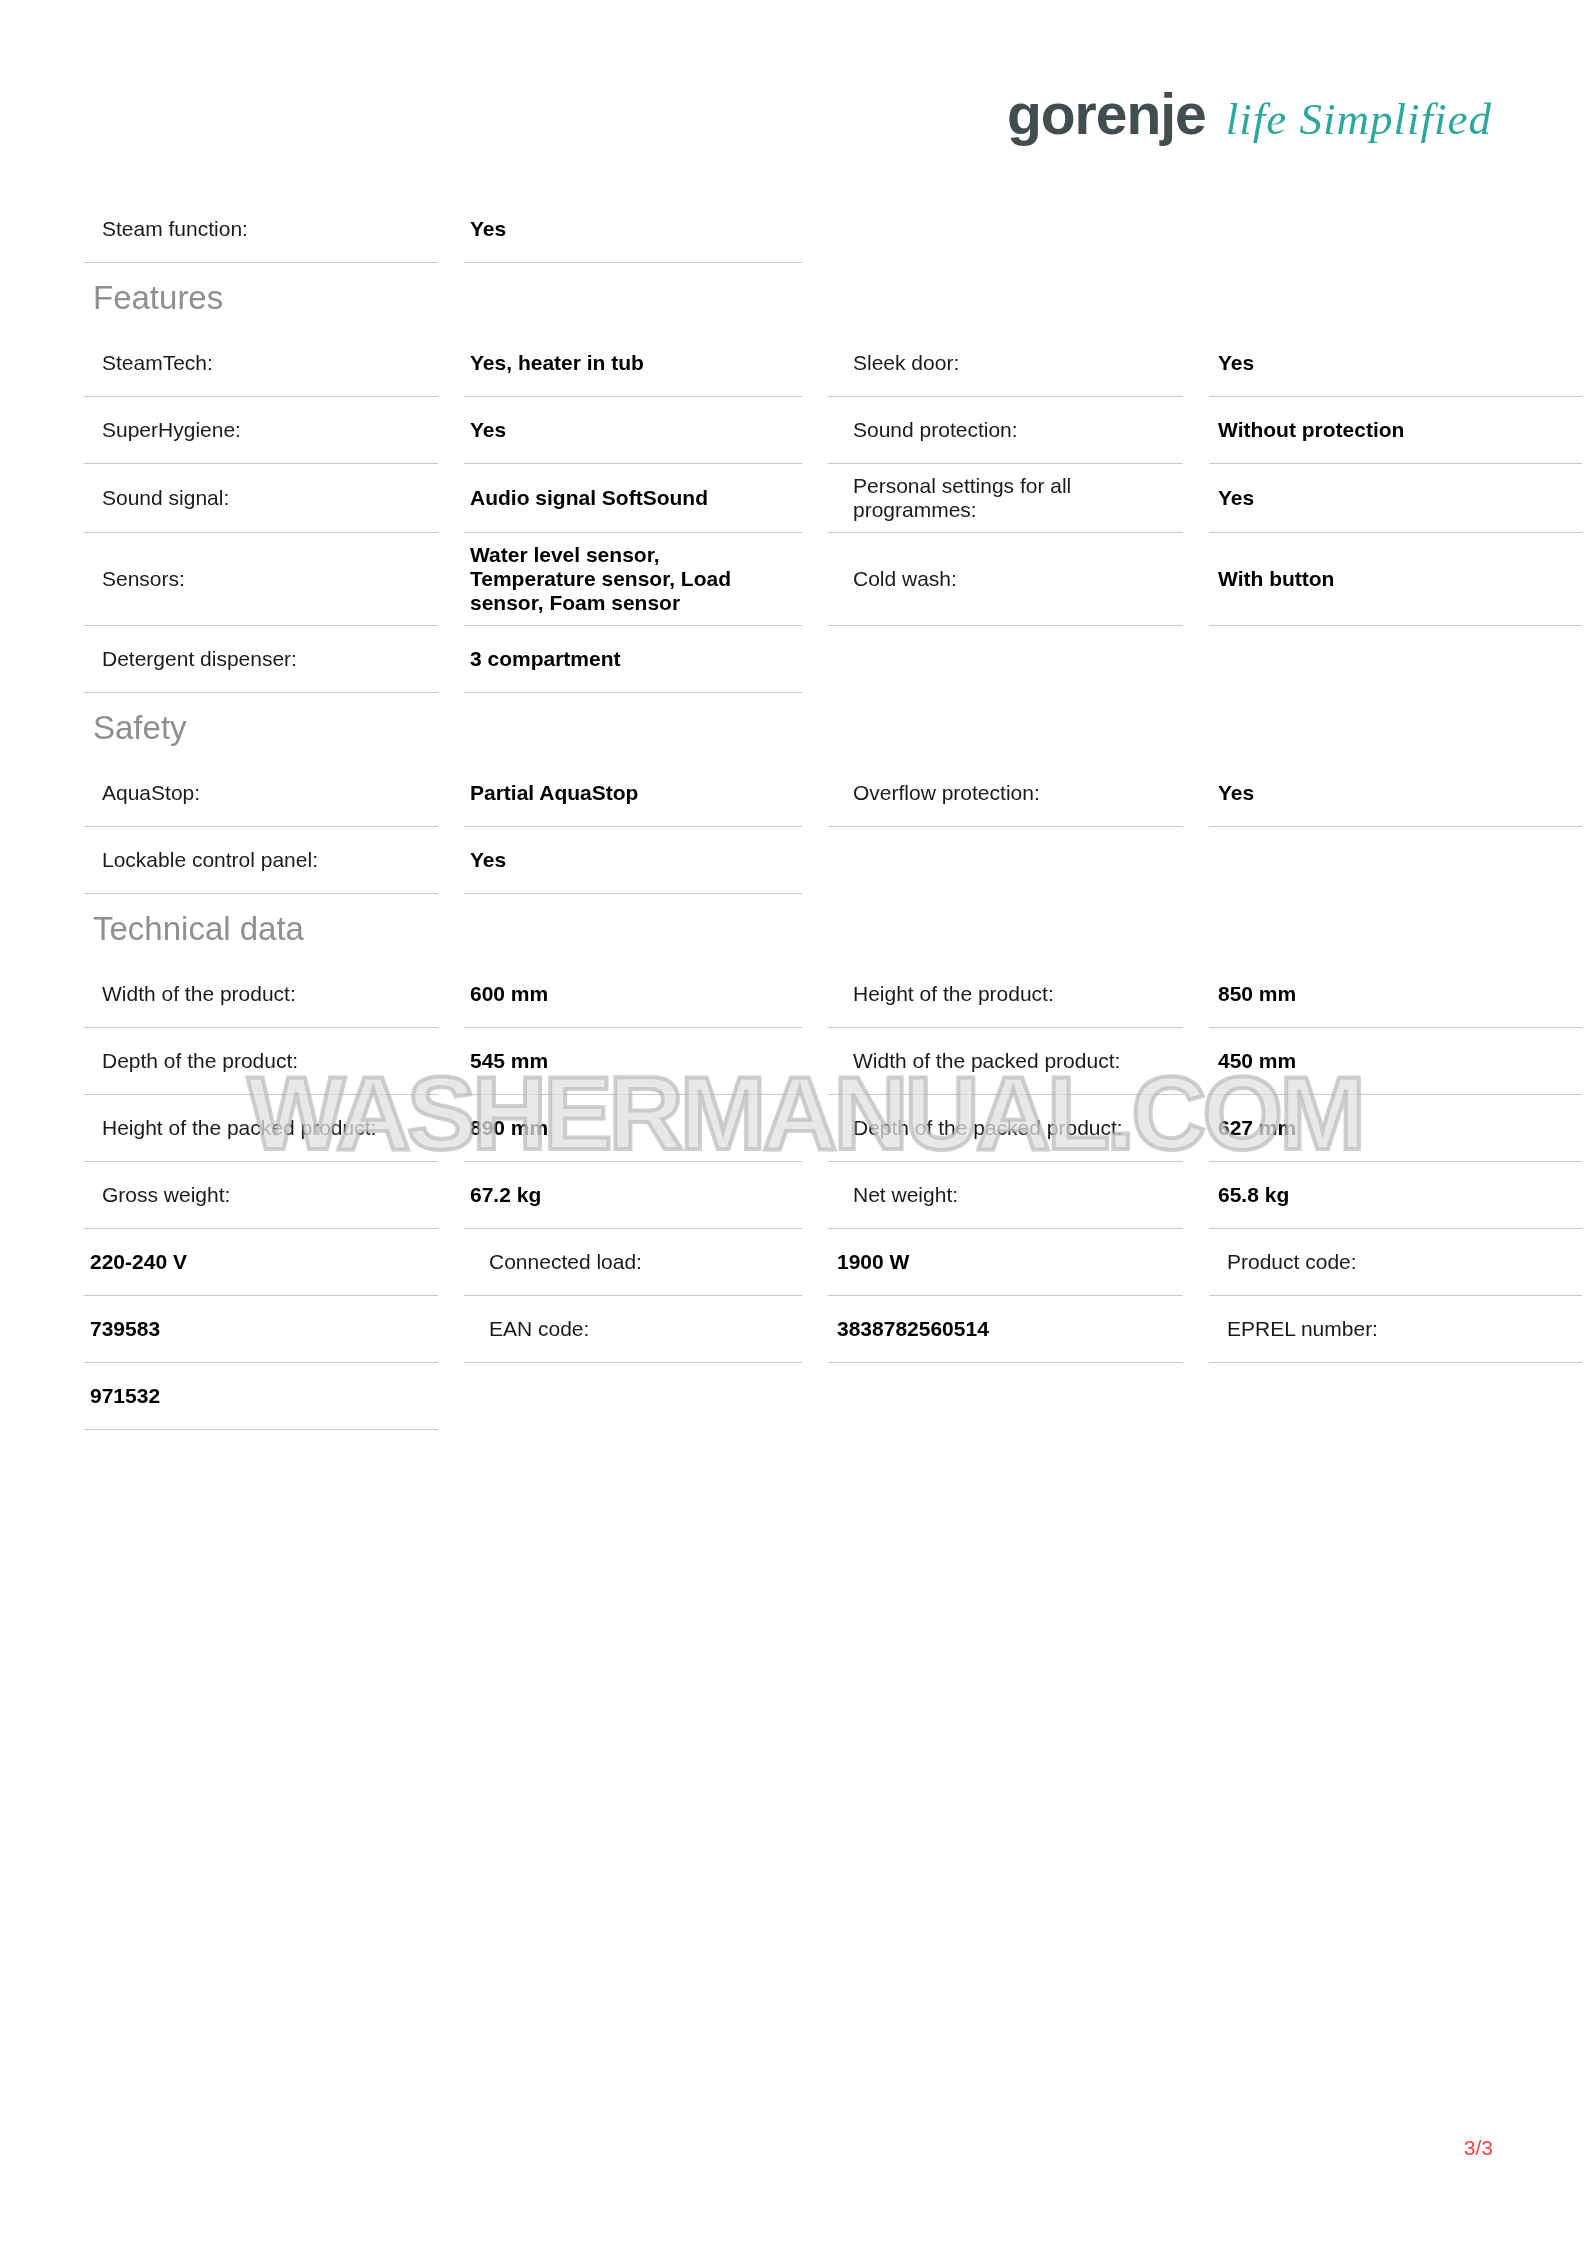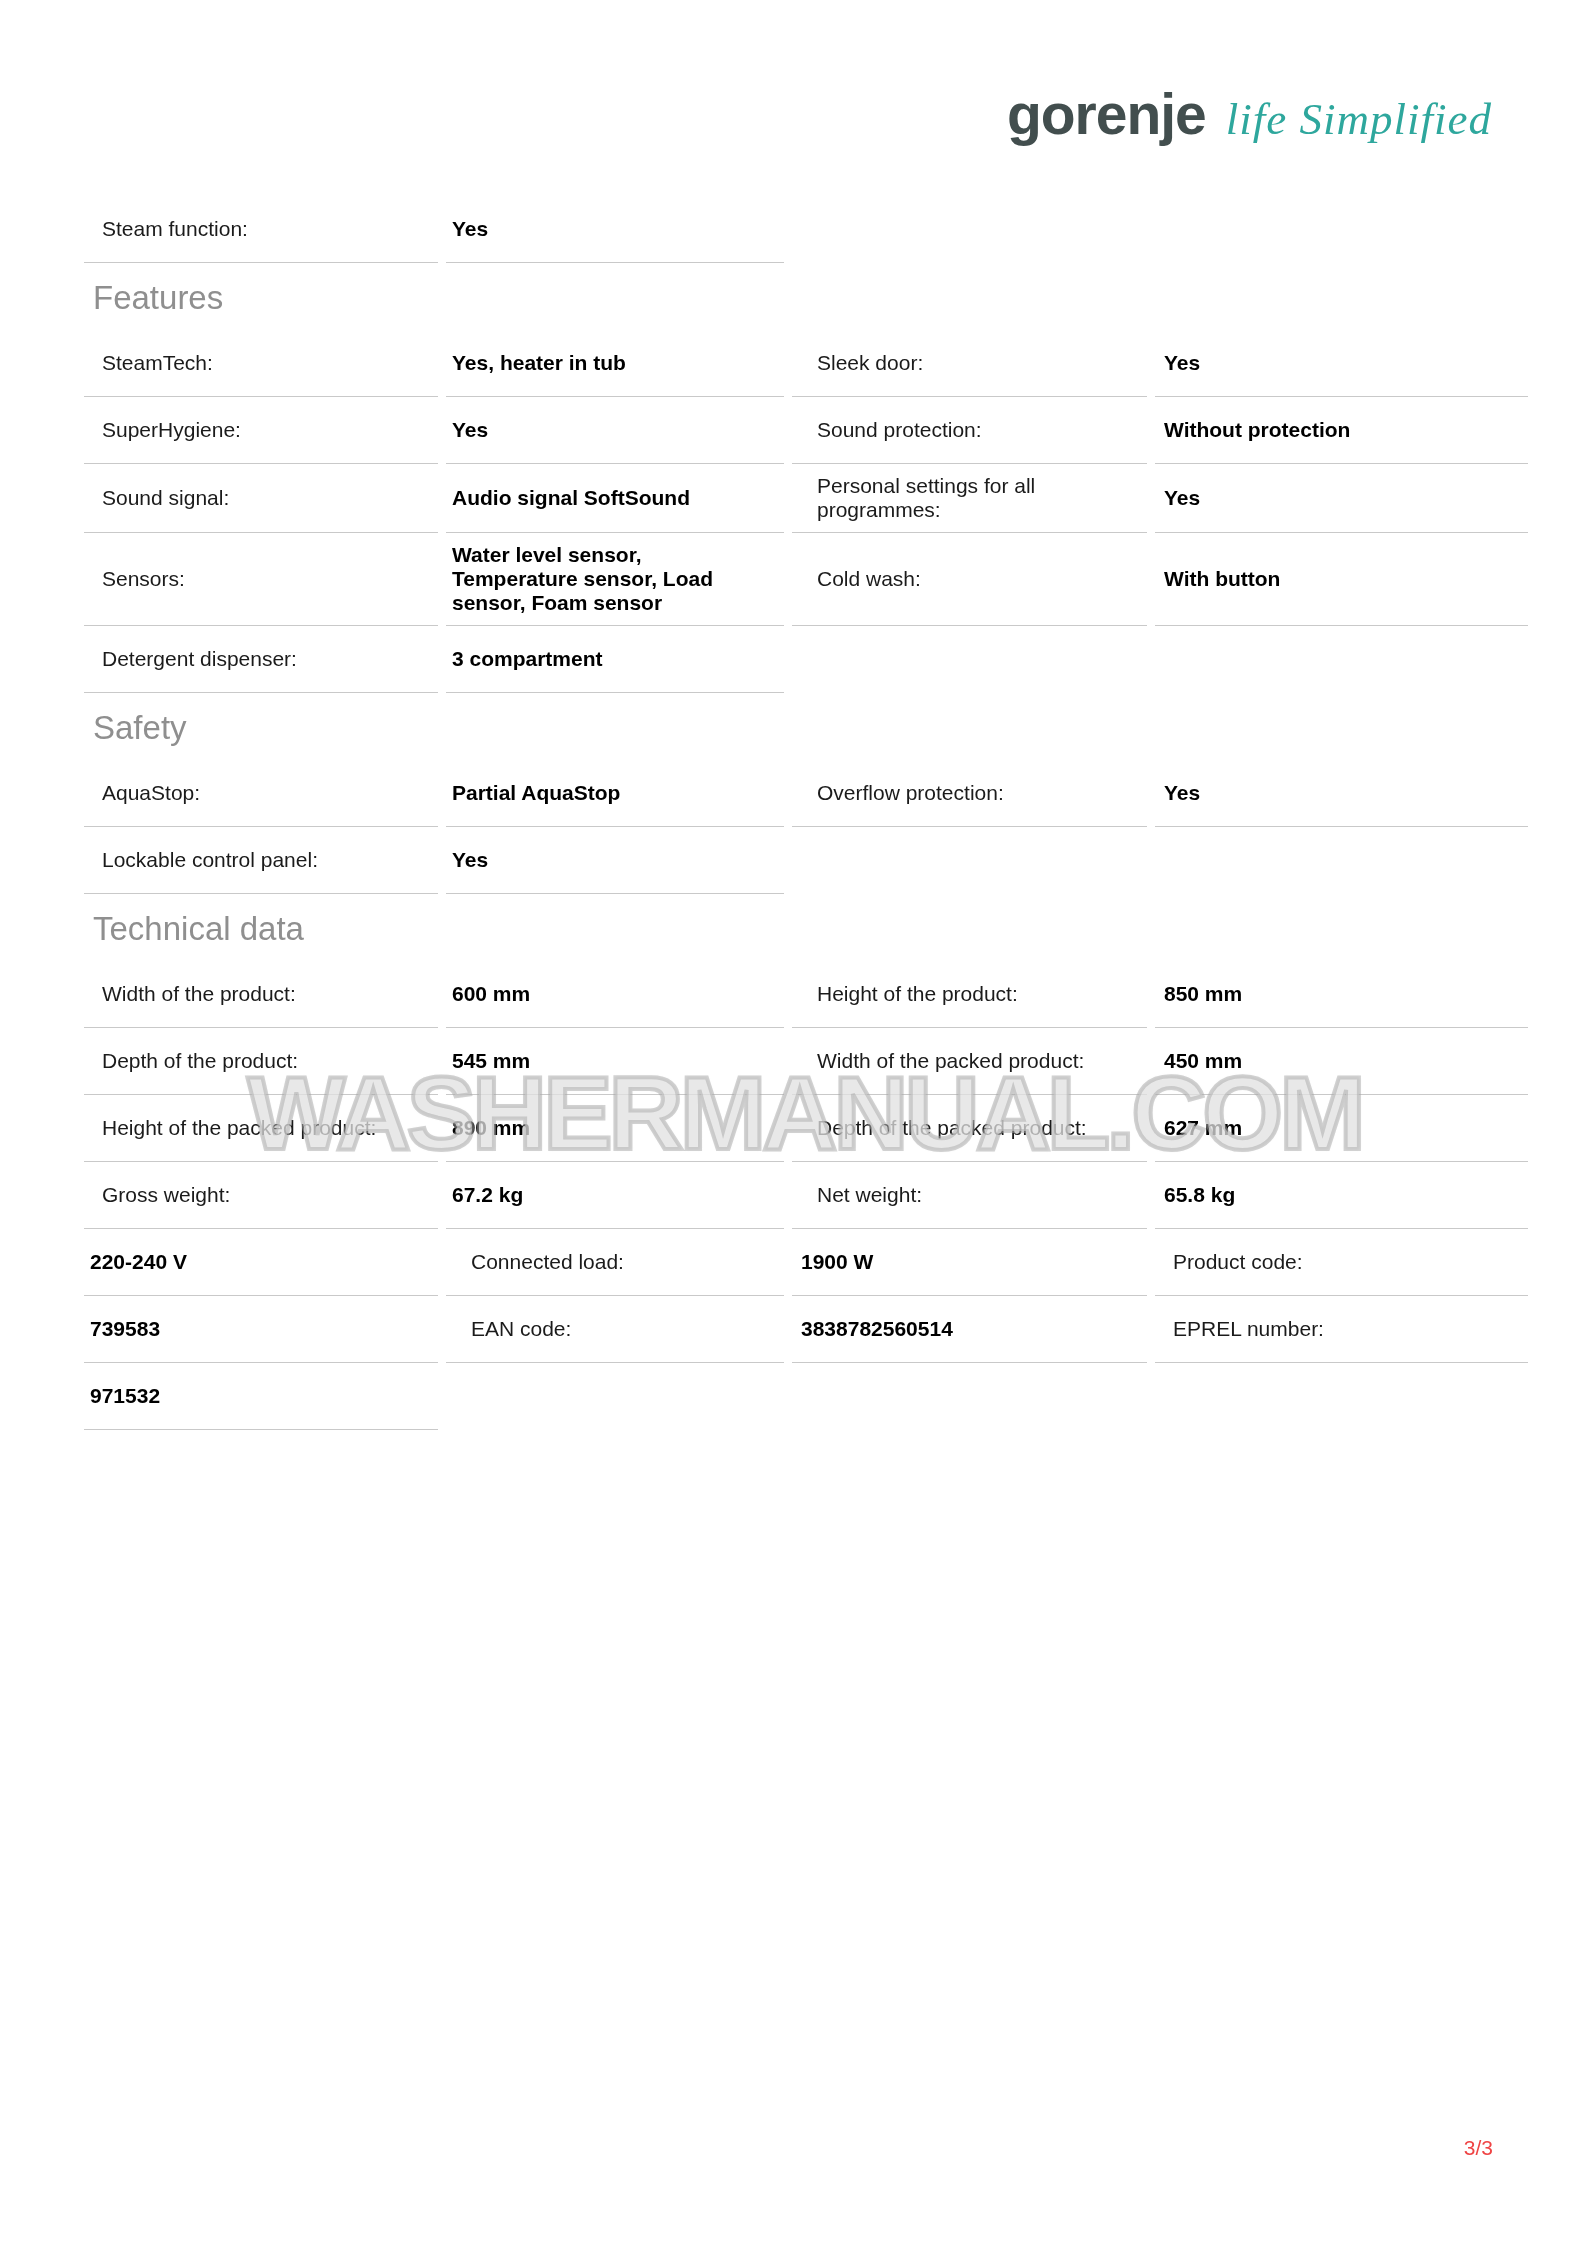--- a/index.html
+++ b/index.html
@@ -44,21 +44,21 @@
   .section-title {
     font-size: 33px;
     font-weight: 400;
     color: #8f8f8f;
     margin: 17px 0 14px 9px;
     line-height: 36px;
   }
   .grid {
     display: grid;
     grid-template-columns: 354px 338px 355px 373px;
-    column-gap: 8px;
+    column-gap: 26px;
   }
   .top-gap { height: 46px; }
   .cell {
     border-bottom: 1px solid #c9c9c9;
     min-height: 67px;
     display: flex;
     align-items: center;
     box-sizing: border-box;
     font-size: 21px;
     line-height: 24px;

